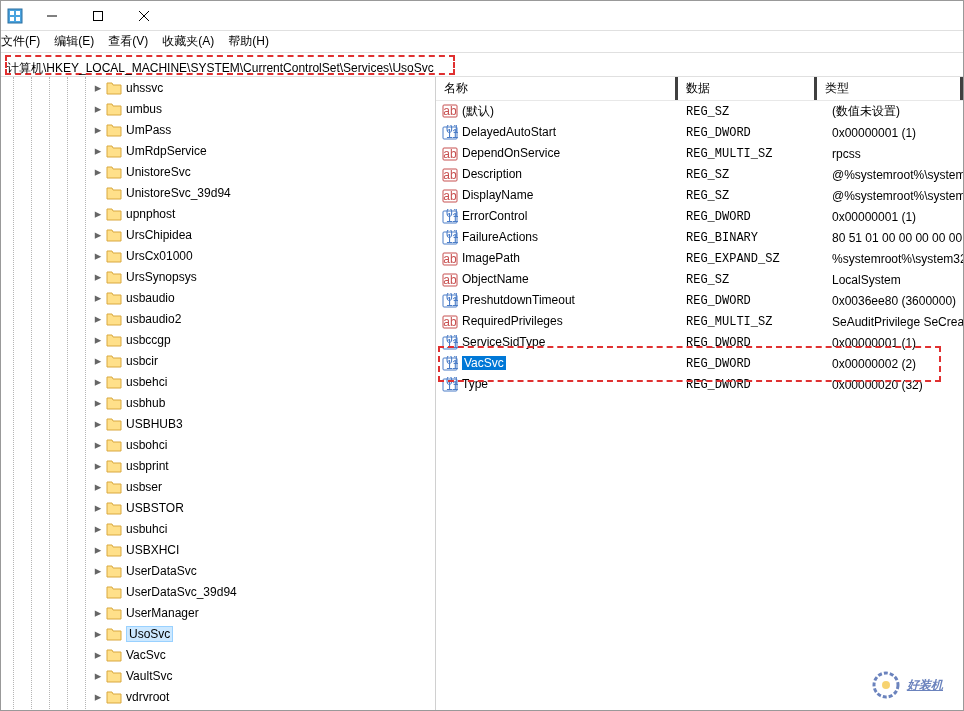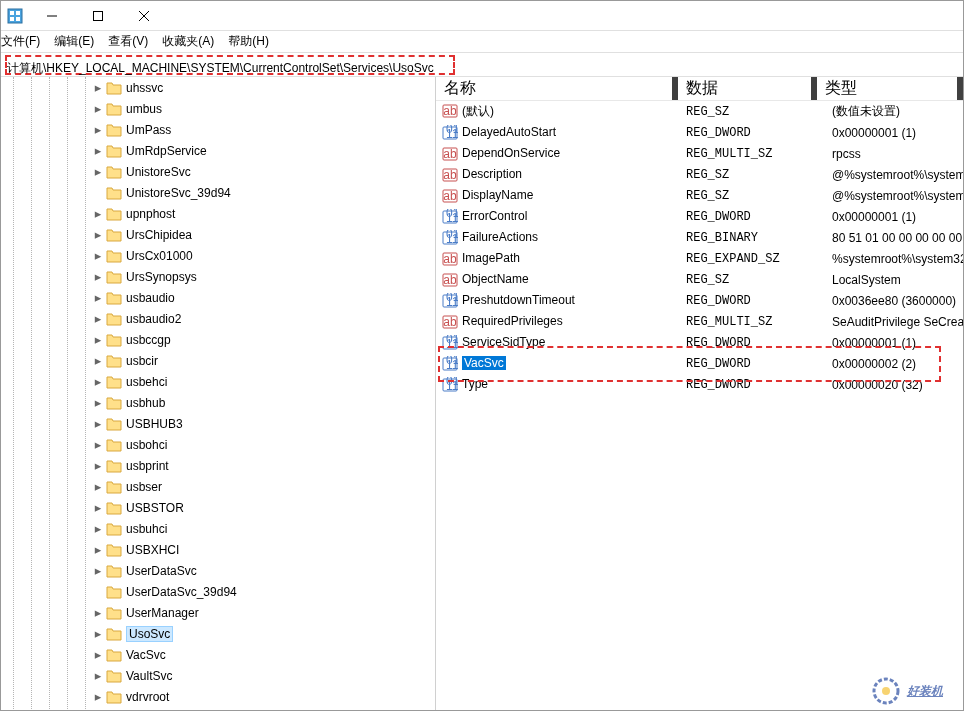--- a/index.html
+++ b/index.html
@@ -20,33 +20,33 @@
 .tree-inner { position: relative; }
 .tree-row { height: 21px; display:flex; align-items:center; white-space:nowrap; }
 .tree-row .spacer { display:inline-block; }
 .tree-expand { width: 16px; text-align:center; color:#666; font-size:13px; display:inline-block; }
 .folder-icon { width:16px; height:14px; display:inline-block; margin-right: 4px; vertical-align:middle;}
 .tree-label { font-size:12px; }
 .tree-row.selected .tree-label { background: #cce8ff; border: 1px solid #99d1ff; padding: 0 2px;}
 .tree-lines { position:absolute; left:0; top:0; width:100%; height:100%; pointer-events:none; }
 .values-panel { flex:1; display:flex; flex-direction:column; overflow:hidden;}
 .col-headers { height: 24px; display:flex; border-bottom: 1px solid #e8e8e8; align-items:center; }
-.col-h { font-size:16px; padding-left: 8px; border-right: 6px solid #404040; height:100%; display:flex; align-items:center;}
+.col-h { font-size:12px; padding-left: 8px; border-right: 3px solid #404040; height:100%; display:flex; align-items:center;}
 .col-name { width: 242px; }
 .col-type { width: 146px; }
 .col-data { flex: 1; }
 .values-body { flex:1; overflow:hidden; position:relative;}
 .value-row { height: 21px; display:flex; align-items:center; }
 .value-row .vname-cell { width: 242px; padding-left: 6px; display:flex; align-items:flex-start; gap:4px; overflow:hidden;}
 .value-row .vtype-cell { width: 146px; padding-left: 8px; font-family: Liberation Mono, monospace; }
 .value-row .vdata-cell { flex:1; padding-left: 8px; white-space:nowrap; overflow:hidden;}
 .val-icon { width:16px; height:16px; display:inline-block; flex-shrink:0;}
 .value-row.selected .vname-text { background:#0078d7; color:#fff; padding:0 2px;}
 .row-highlight { position:absolute; border:2px dashed #e03030; pointer-events:none;}
-.watermark { position:absolute; right: 20px; bottom: 4px; display:flex; align-items:center; gap:6px; opacity:0.75; font-size:18px; color:#3a5aa8; font-weight:bold; font-style: italic; text-decoration: underline;}
+.watermark { position:absolute; right: 20px; bottom: 10px; display:flex; align-items:center; gap:6px; opacity:0.75; font-size:18px; color:#3a5aa8; font-weight:bold; font-style: italic; text-decoration: underline;}
 .watermark .gear { width:30px; height:30px; }
 
 .tree-panel::-webkit-scrollbar { width: 17px; }
 .tree-panel::-webkit-scrollbar-track { background:#f0f0f0; }
 .tree-panel::-webkit-scrollbar-thumb { background:#c0c0c0; }
 </style>
 </head>
 <body>
 
 <div class="titlebar">

